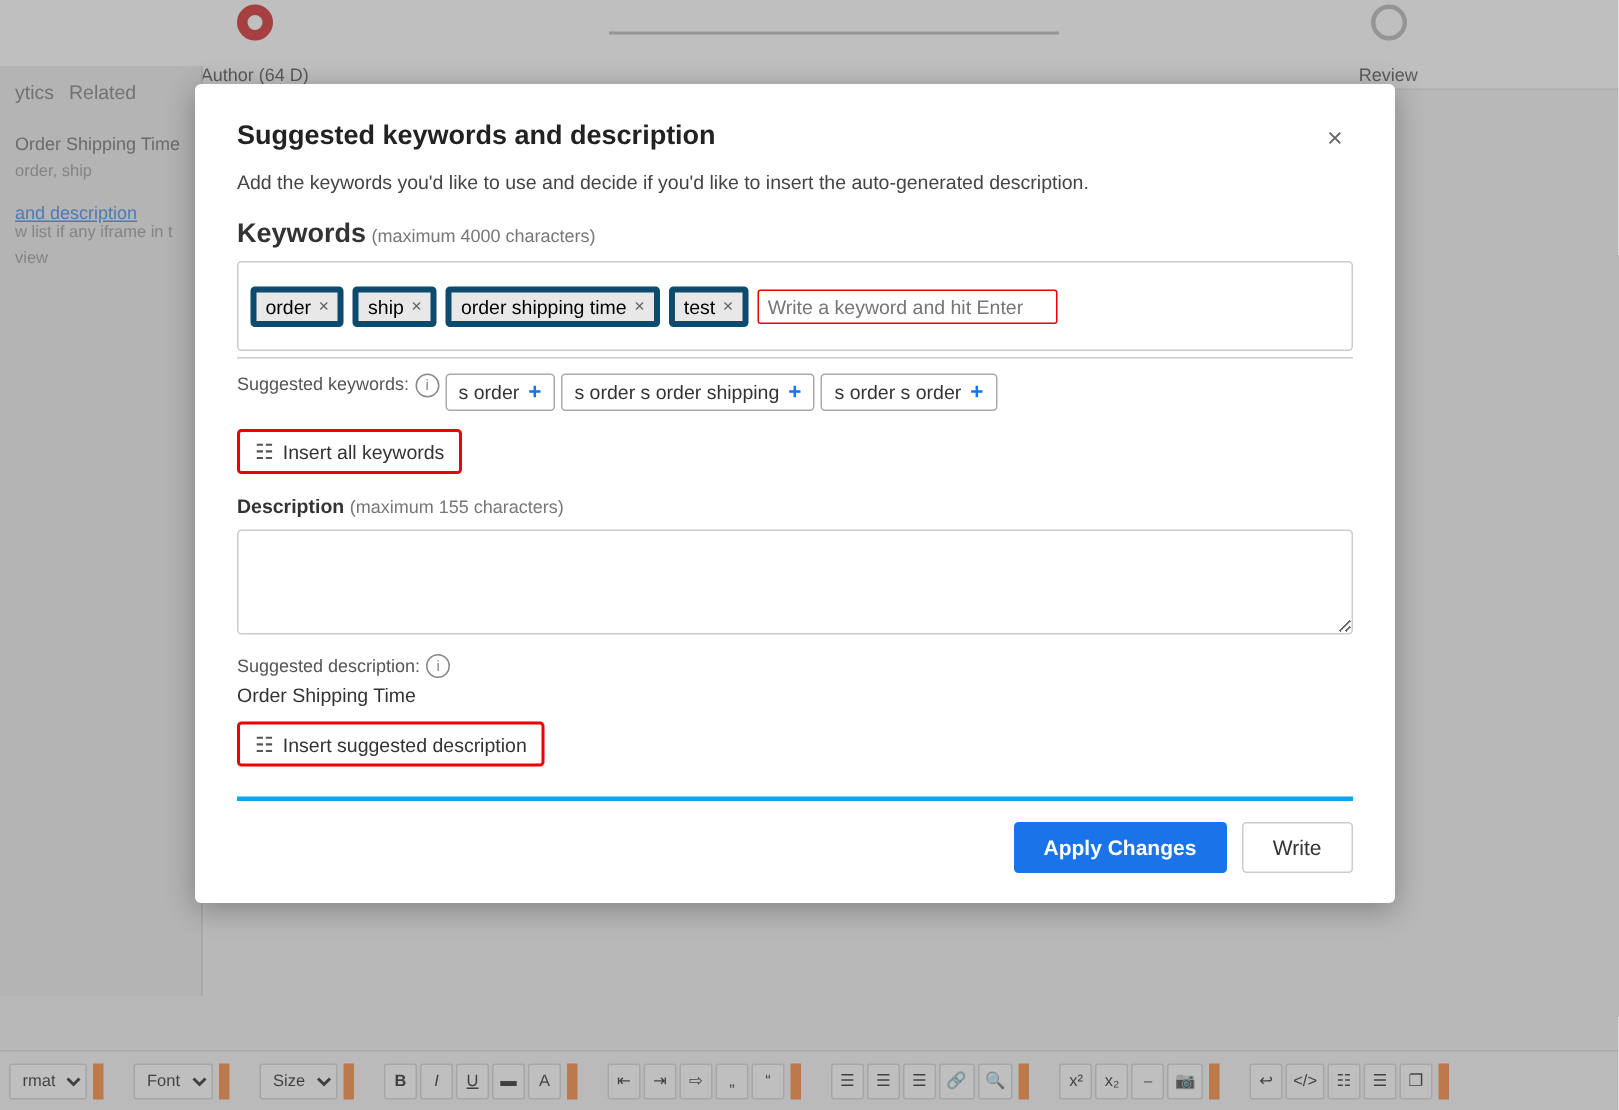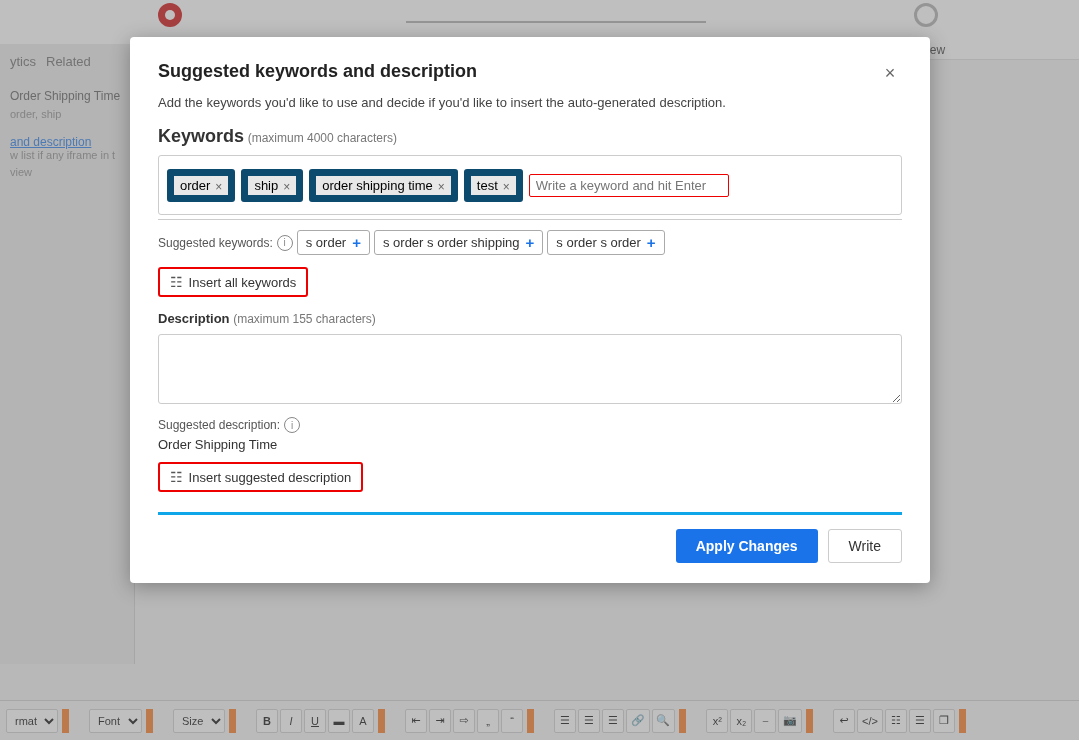--- a/index.html
+++ b/index.html
@@ -154,21 +154,21 @@
     .overlay {
       position: absolute;
       top: 0; left: 0; right: 0; bottom: 0;
       background: rgba(128,128,128,0.5);
       z-index: 10;
     }
 
     
     .modal {
       position: absolute;
-      top: 37px;
+      top: 56px;
       left: 130px;
       width: 800px;
       background: #fff;
       border-radius: 4px;
       box-shadow: 0 4px 20px rgba(0,0,0,0.3);
       z-index: 20;
       padding: 24px 28px 20px 28px;
     }
     .modal-header {
       display: flex;
@@ -216,23 +216,23 @@
       padding: 8px;
       min-height: 60px;
       display: flex;
       flex-wrap: wrap;
       gap: 6px;
       align-items: center;
       margin-bottom: 0;
     }
     .keyword-tag {
       display: flex;
-      align-items: flex-end;
+      align-items: center;
       background: #e8e8e8;
-      border: 7px solid #0c4a6e;
+      border: 4px solid #0c4a6e;
       border-radius: 3px;
       padding: 2px 6px;
       font-size: 13px;
       gap: 5px;
     }
     .keyword-tag .remove-btn {
       cursor: pointer;
       font-size: 12px;
       color: #666;
       border: none;
@@ -252,21 +252,20 @@
     
     .keywords-divider {
       border: none;
       border-top: 1px solid #ccc;
       margin: 4px 0 10px 0;
     }
 
     
     .suggested-row {
       display: flex;
-      align-items: center;
       gap: 4px;
       margin-bottom: 12px;
       flex-wrap: wrap;
     }
     .suggested-label {
       font-size: 12px;
       color: #555;
     }
     .info-icon {
       width: 16px;

